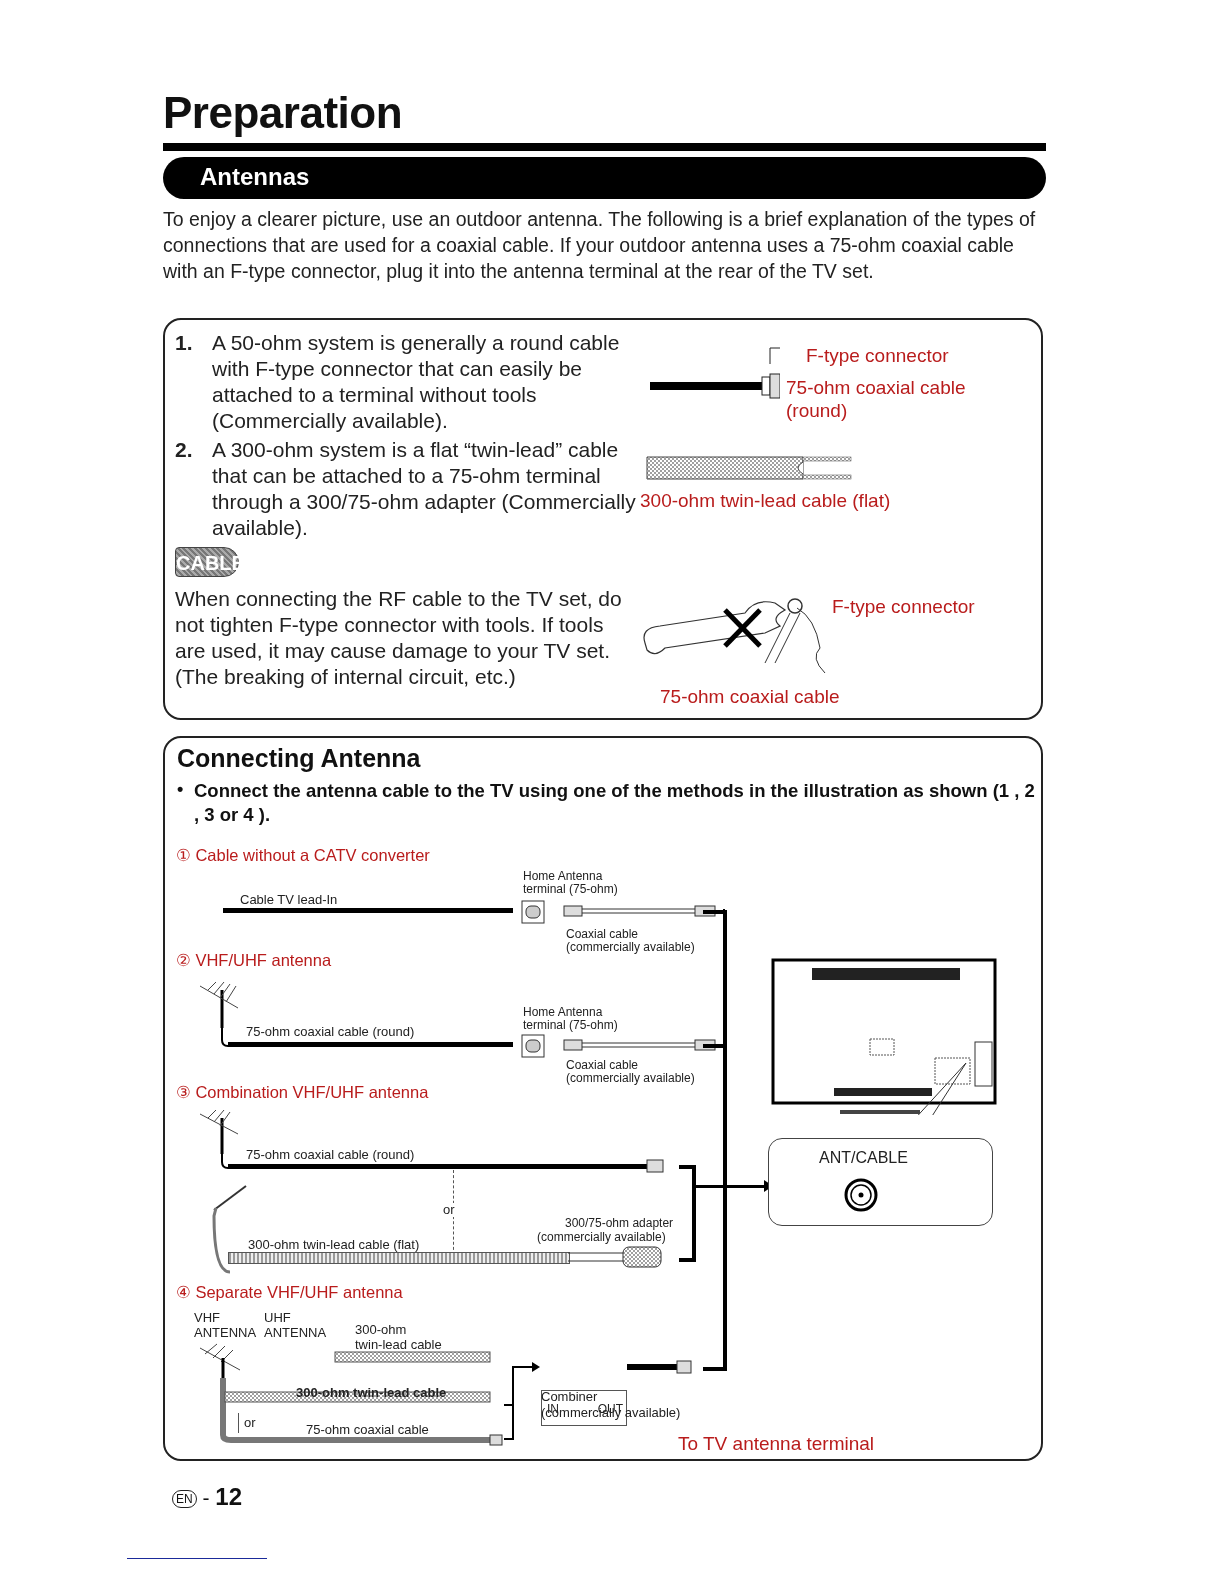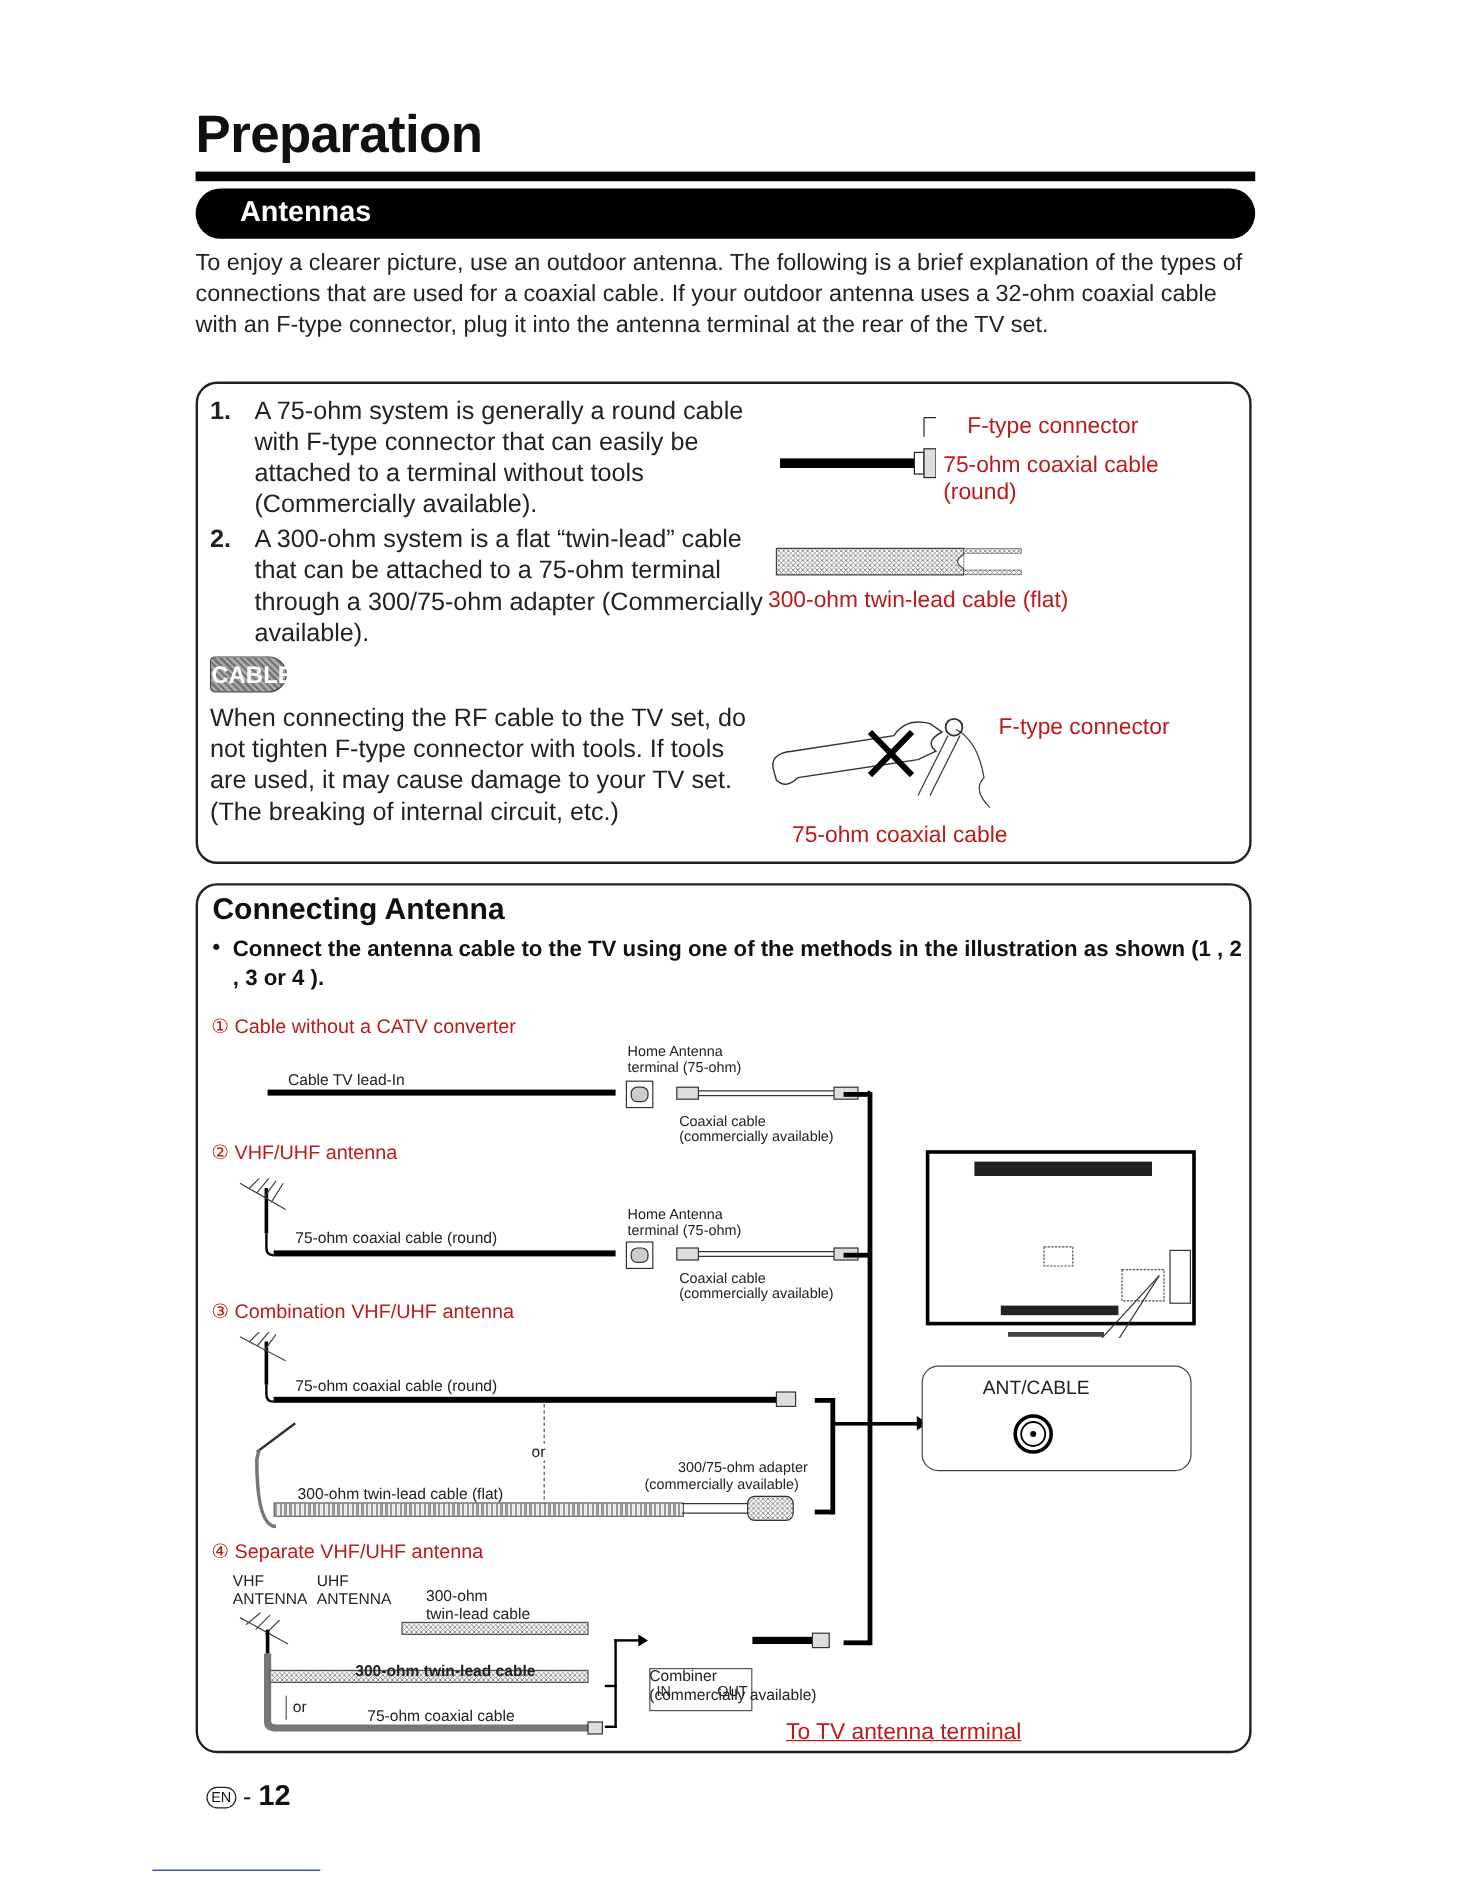--- a/index.html
+++ b/index.html
@@ -29,27 +29,27 @@
   .link-line { left: 127px; top: 1558px; width: 140px; height: 1px; background: #1a2a9a; }
 </style>
 </head>
 <body>
 
 <div class="abs title">Preparation</div>
 <div class="abs rule"></div>
 <div class="abs banner">
     <span>Antennas</span>
   </div>
-<div class="abs intro">To enjoy a clearer picture, use an outdoor antenna. The following is a brief explanation of the types of connections that are used for a coaxial cable. If your outdoor antenna uses a 32-ohm coaxial cable with an F-type connector, plug it into the antenna terminal at the rear of the TV set.</div>
+<div class="abs intro">To enjoy a clearer picture, use an outdoor antenna. The following is a brief explanation of the types of connections that are used for a coaxial cable. If your outdoor antenna uses a 75-ohm coaxial cable with an F-type connector, plug it into the antenna terminal at the rear of the TV set.</div>
 
 <div class="abs box1"></div>
 
 <div class="abs item" style="left:175px; top:330px; width:460px; height:110px;">
   <b>1.</b>
-  <span class="t">A 75-ohm system is generally a round cable with F-type connector that can easily be attached to a terminal without tools (Commercially available).</span>
+  <span class="t">A 50-ohm system is generally a round cable with F-type connector that can easily be attached to a terminal without tools (Commercially available).</span>
 </div>
 <div class="abs item" style="left:175px; top:437px; width:460px; height:110px;">
   <b>2.</b>
   <span class="t">A 300-ohm system is a flat “twin-lead” cable that can be attached to a 75-ohm terminal through a 300/75-ohm adapter (Commercially available).</span>
 </div>
 
 <svg class="abs" style="left:640px; top:340px;" width="140" height="60">
   <line x1="130" y1="8" x2="130" y2="24" stroke="#222" stroke-width="1"></line>
   <line x1="130" y1="8" x2="150" y2="8" stroke="#222" stroke-width="1"></line>
   <rect x="10" y="42" width="112" height="8" fill="#000"></rect>
@@ -230,20 +230,20 @@
 </svg>
 <div class="abs" style="left:768px; top:1138px; width:225px; height:88px; border:1px solid #444; border-radius:14px; box-sizing:border-box; background:#fff;">
   <div class="abs md" style="left:50px; top:10px;">ANT/CABLE</div>
   <svg class="abs" style="left:74px; top:38px;" width="36" height="36">
     <circle cx="18" cy="18" r="15" fill="#fff" stroke="#000" stroke-width="3"></circle>
     <circle cx="18" cy="18" r="10" fill="#fff" stroke="#000" stroke-width="1.5"></circle>
     <circle cx="18" cy="18" r="2.5" fill="#000"></circle>
   </svg>
 </div>
 
-<div class="abs lbl" style="left:655px; top:1433px;text-decoration:underline;">To TV antenna terminal</div>
+<div class="abs lbl" style="left:678px; top:1433px;">To TV antenna terminal</div>
 
 <div class="abs footer">
   <span class="en">EN</span>
   <span>-</span>
   <b>12</b>
 </div>
 <div class="abs link-line"></div>
 
 </body></html>

